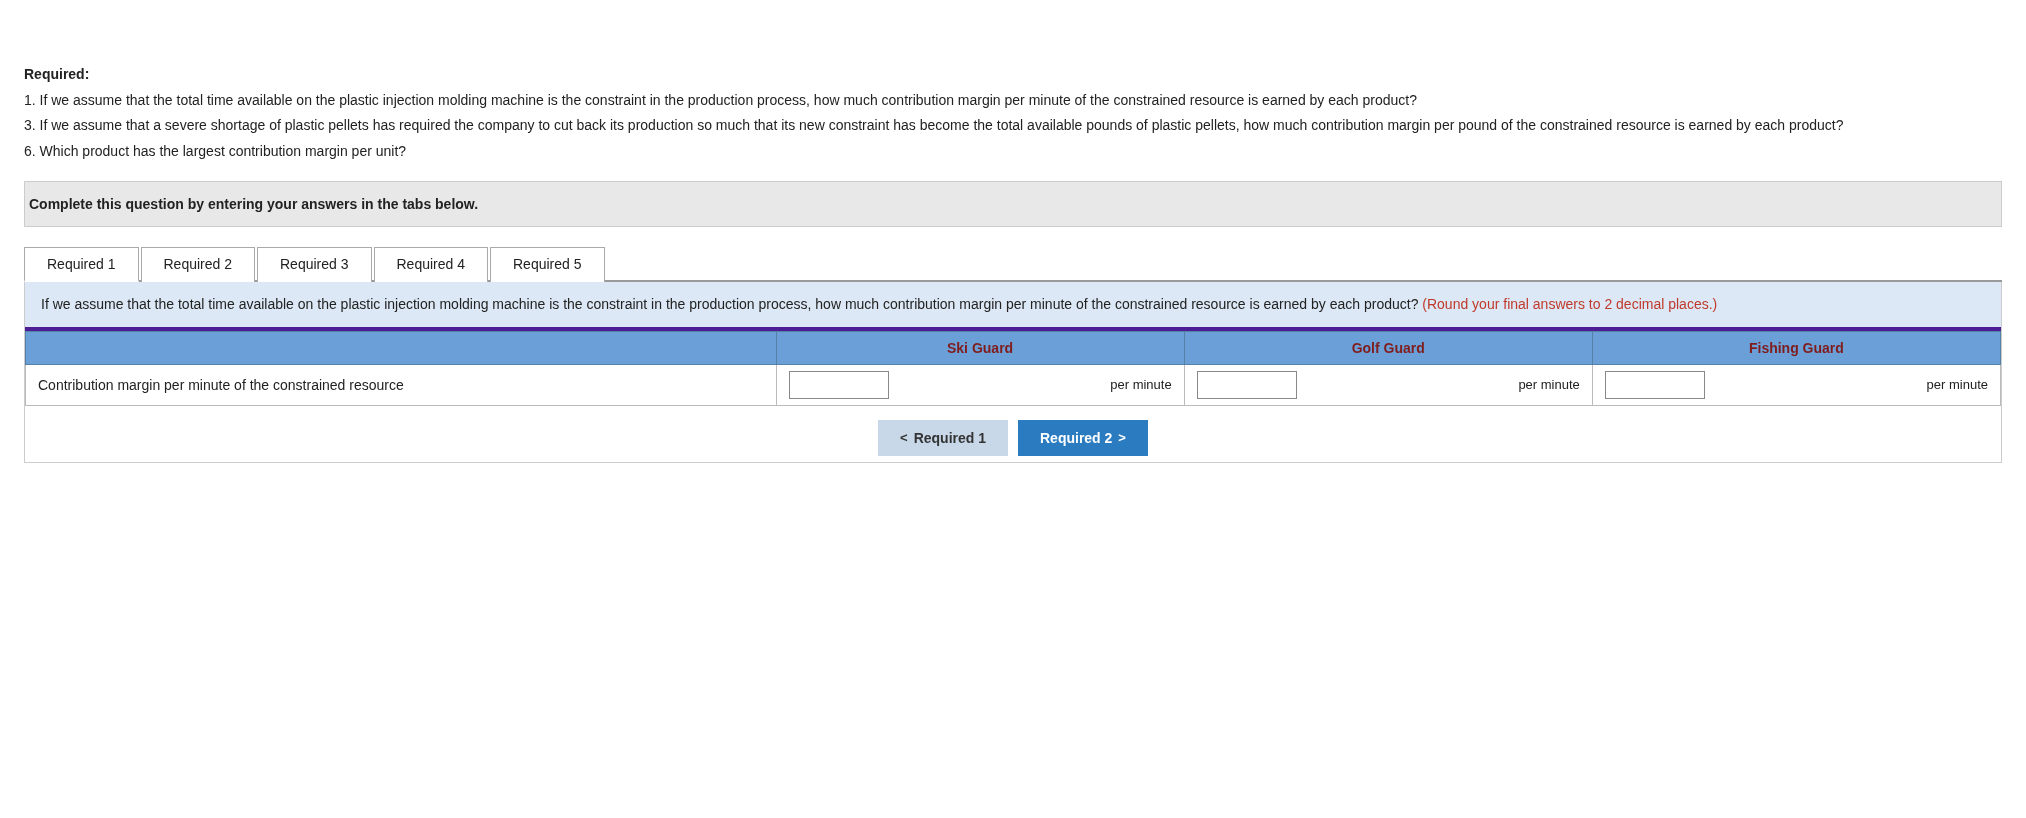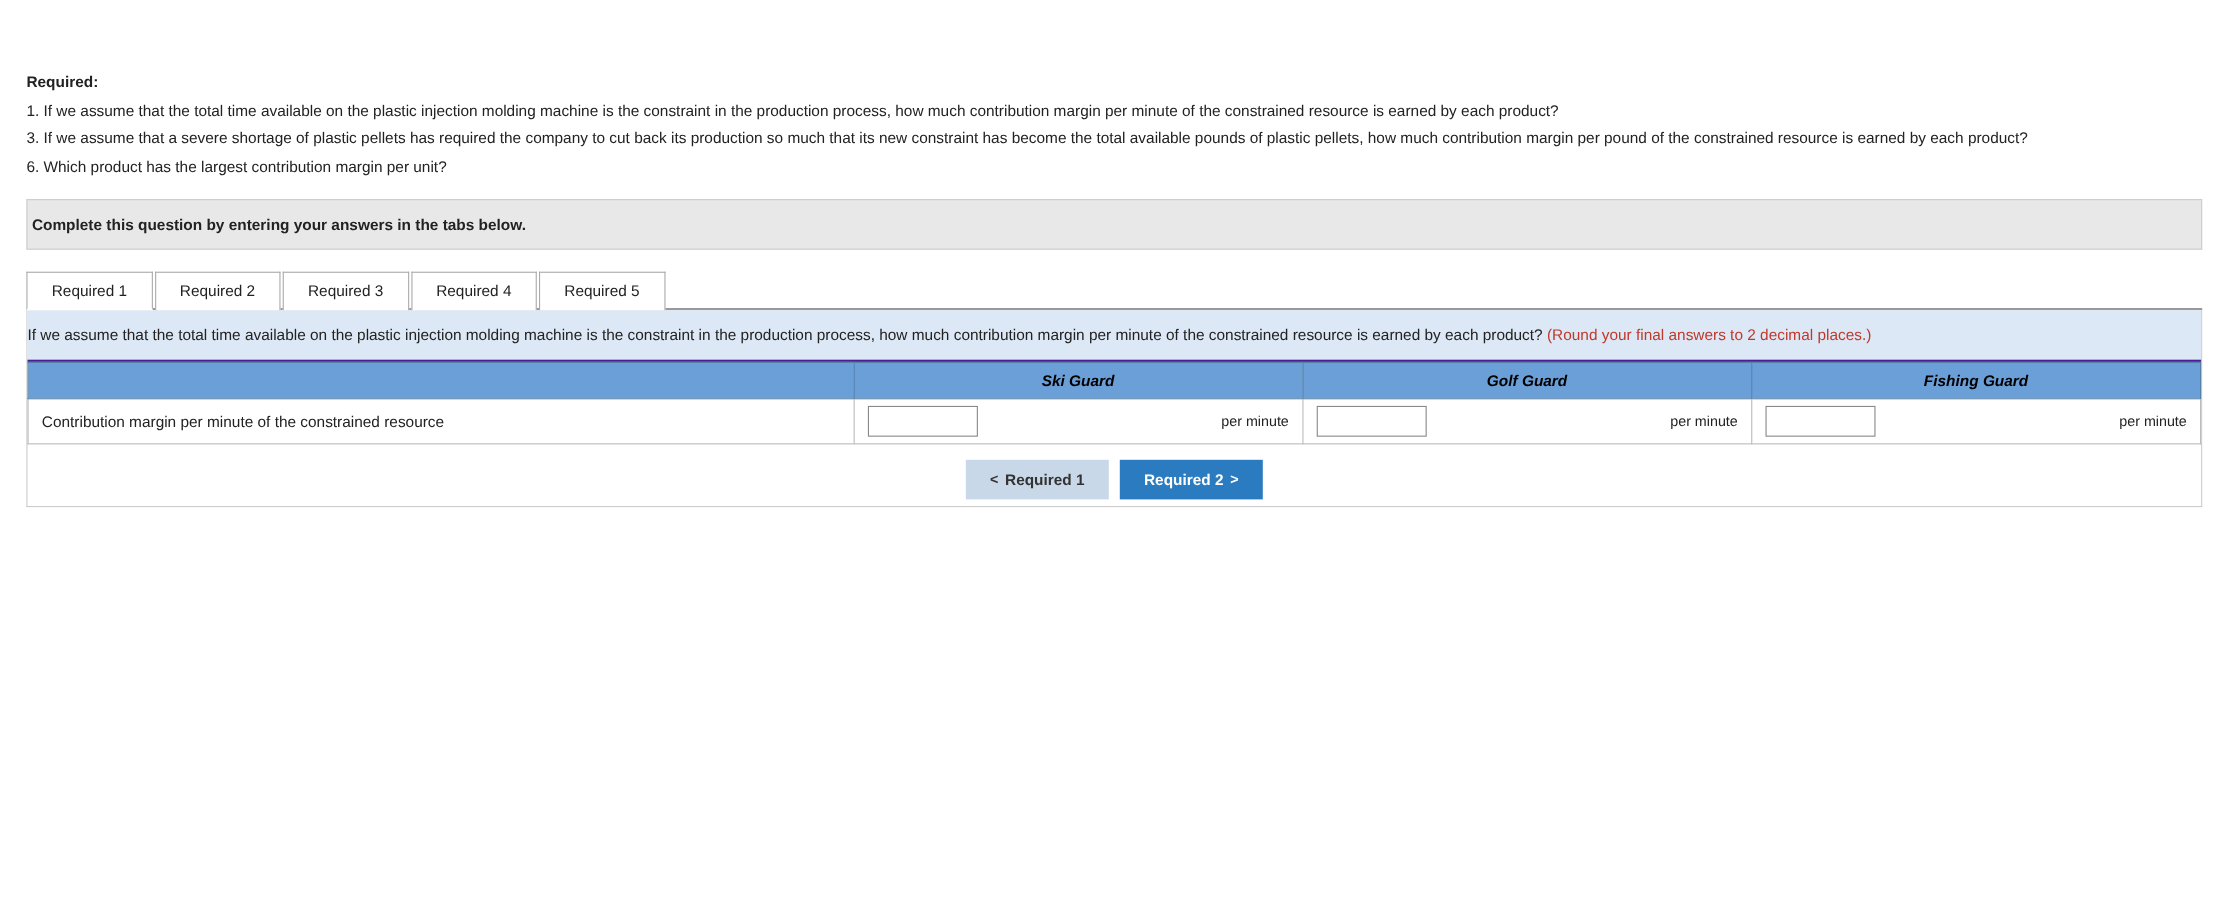--- a/index.html
+++ b/index.html
@@ -54,49 +54,48 @@
     }
 
     .tab-content {
       border: 1px solid #ccc;
       border-top: none;
       padding: 0;
     }
 
     .instruction-box {
       background: #dce8f5;
-      padding: 12px 0;
+      padding: 12px 16px;
       font-size: 14px;
       line-height: 1.5;
-      border-bottom: 2px solid #4c1d95;
+      border-bottom: 4px solid #4c1d95;
     }
     .instruction-box .orange { color: #c0392b; }
 
     .table-wrapper {
       padding: 0;
     }
 
     table.data-table {
       width: 100%;
       border-collapse: collapse;
       font-size: 14px;
     }
 
     table.data-table thead tr {
       background: #6a9fd8;
     }
 
     table.data-table thead th {
       padding: 8px 12px;
       font-weight: bold;
-      color: #000000;
+      color: #7f1d1d;
       text-align: center;
       border: 1px solid #5580a8;
       font-size: 14px;
-      font-style: italic;
     }
 
     table.data-table thead th:first-child {
       background: #6a9fd8;
       text-align: left;
       width: 38%;
     }
 
     table.data-table tbody tr {
       background: #fff;

